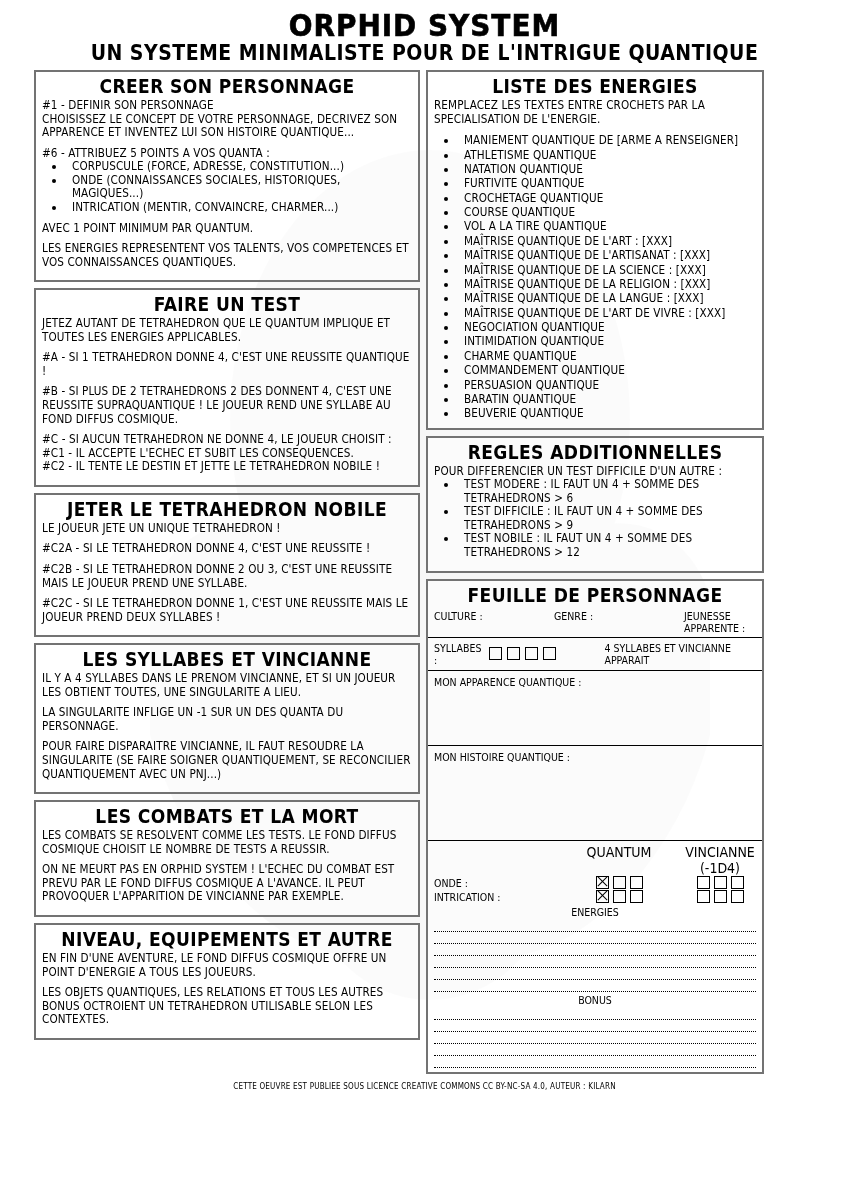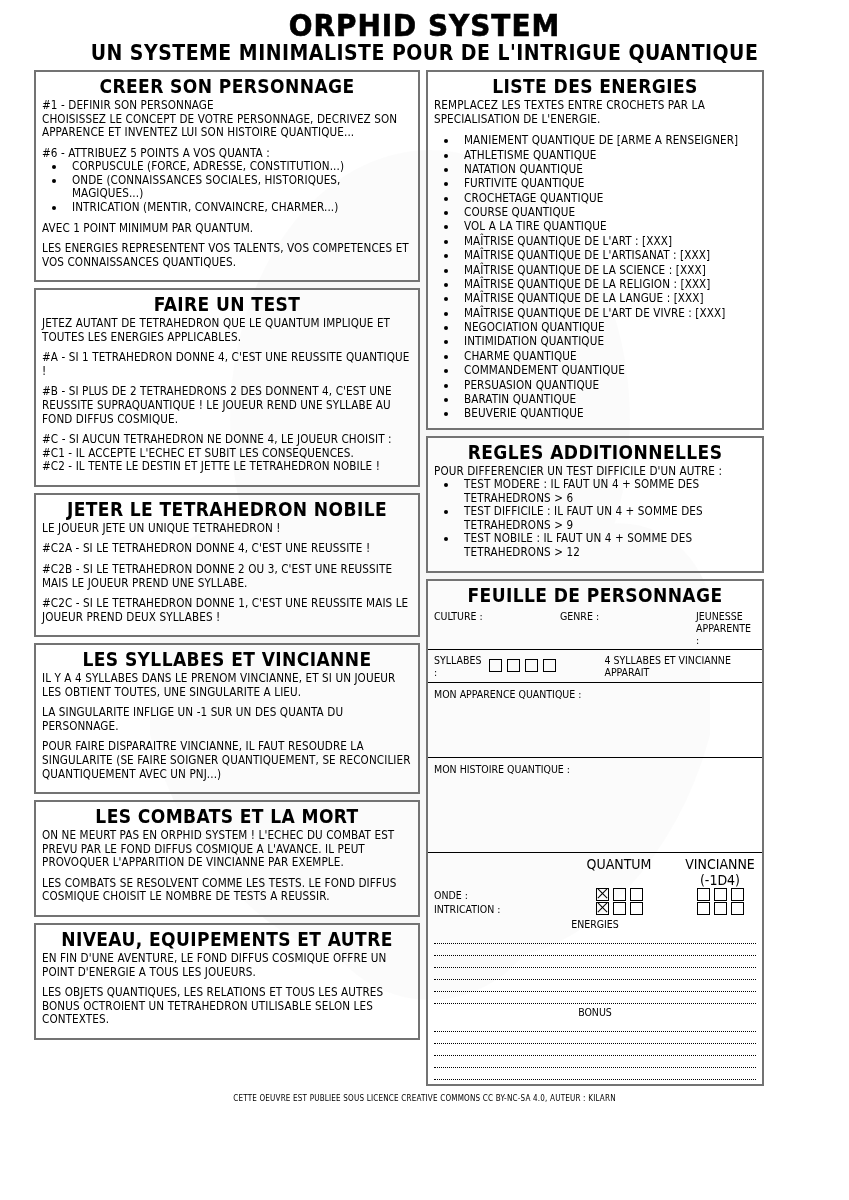--- a/index.html
+++ b/index.html
@@ -93,21 +93,21 @@
     margin: 0;
   }
   ul.energies { margin-bottom: 3px; }
   ul.energies li { line-height: 1.24; }
 
   
   .sheet-row {
     display: flex;
     font-size: 10.5px;
     padding: 2px 6px 0 6px;
-    gap: 16px;
+    gap: 10px;
   }
   .sheet-row .f1 { width: 110px; }
   .sheet-row .f2 { width: 120px; }
   .sheet-row .f3 { flex: 1; }
   .hr {
     border: 0;
     border-top: 1.6px solid #000;
     margin: 3px 0;
   }
   .sylrow {
@@ -231,22 +231,22 @@
 
         <div class="box">
           <h2>LES SYLLABES ET VINCIANNE</h2>
           <p>IL Y A 4 SYLLABES DANS LE PRENOM VINCIANNE, ET SI UN JOUEUR LES OBTIENT TOUTES, UNE SINGULARITE A LIEU.</p>
           <p>LA SINGULARITE INFLIGE UN -1 SUR UN DES QUANTA DU PERSONNAGE.</p>
           <p>POUR FAIRE DISPARAITRE VINCIANNE, IL FAUT RESOUDRE LA SINGULARITE (SE FAIRE SOIGNER QUANTIQUEMENT, SE RECONCILIER QUANTIQUEMENT AVEC UN PNJ...)</p>
         </div>
 
         <div class="box">
           <h2>LES COMBATS ET LA MORT</h2>
+          <p>LES COMBATS SE RESOLVENT COMME LES TESTS. LE FOND DIFFUS COSMIQUE CHOISIT LE NOMBRE DE TESTS A REUSSIR.</p>
           <p>ON NE MEURT PAS EN ORPHID SYSTEM ! L'ECHEC DU COMBAT EST PREVU PAR LE FOND DIFFUS COSMIQUE A L'AVANCE. IL PEUT PROVOQUER L'APPARITION DE VINCIANNE PAR EXEMPLE.</p>
-          <p>LES COMBATS SE RESOLVENT COMME LES TESTS. LE FOND DIFFUS COSMIQUE CHOISIT LE NOMBRE DE TESTS A REUSSIR.</p>
         </div>
 
         <div class="box">
           <h2>NIVEAU, EQUIPEMENTS ET AUTRE</h2>
           <p>EN FIN D'UNE AVENTURE, LE FOND DIFFUS COSMIQUE OFFRE UN POINT D'ENERGIE A TOUS LES JOUEURS.</p>
           <p>LES OBJETS QUANTIQUES, LES RELATIONS ET TOUS LES AUTRES BONUS OCTROIENT UN TETRAHEDRON UTILISABLE SELON LES CONTEXTES.</p>
         </div>
 
       </div>
 

